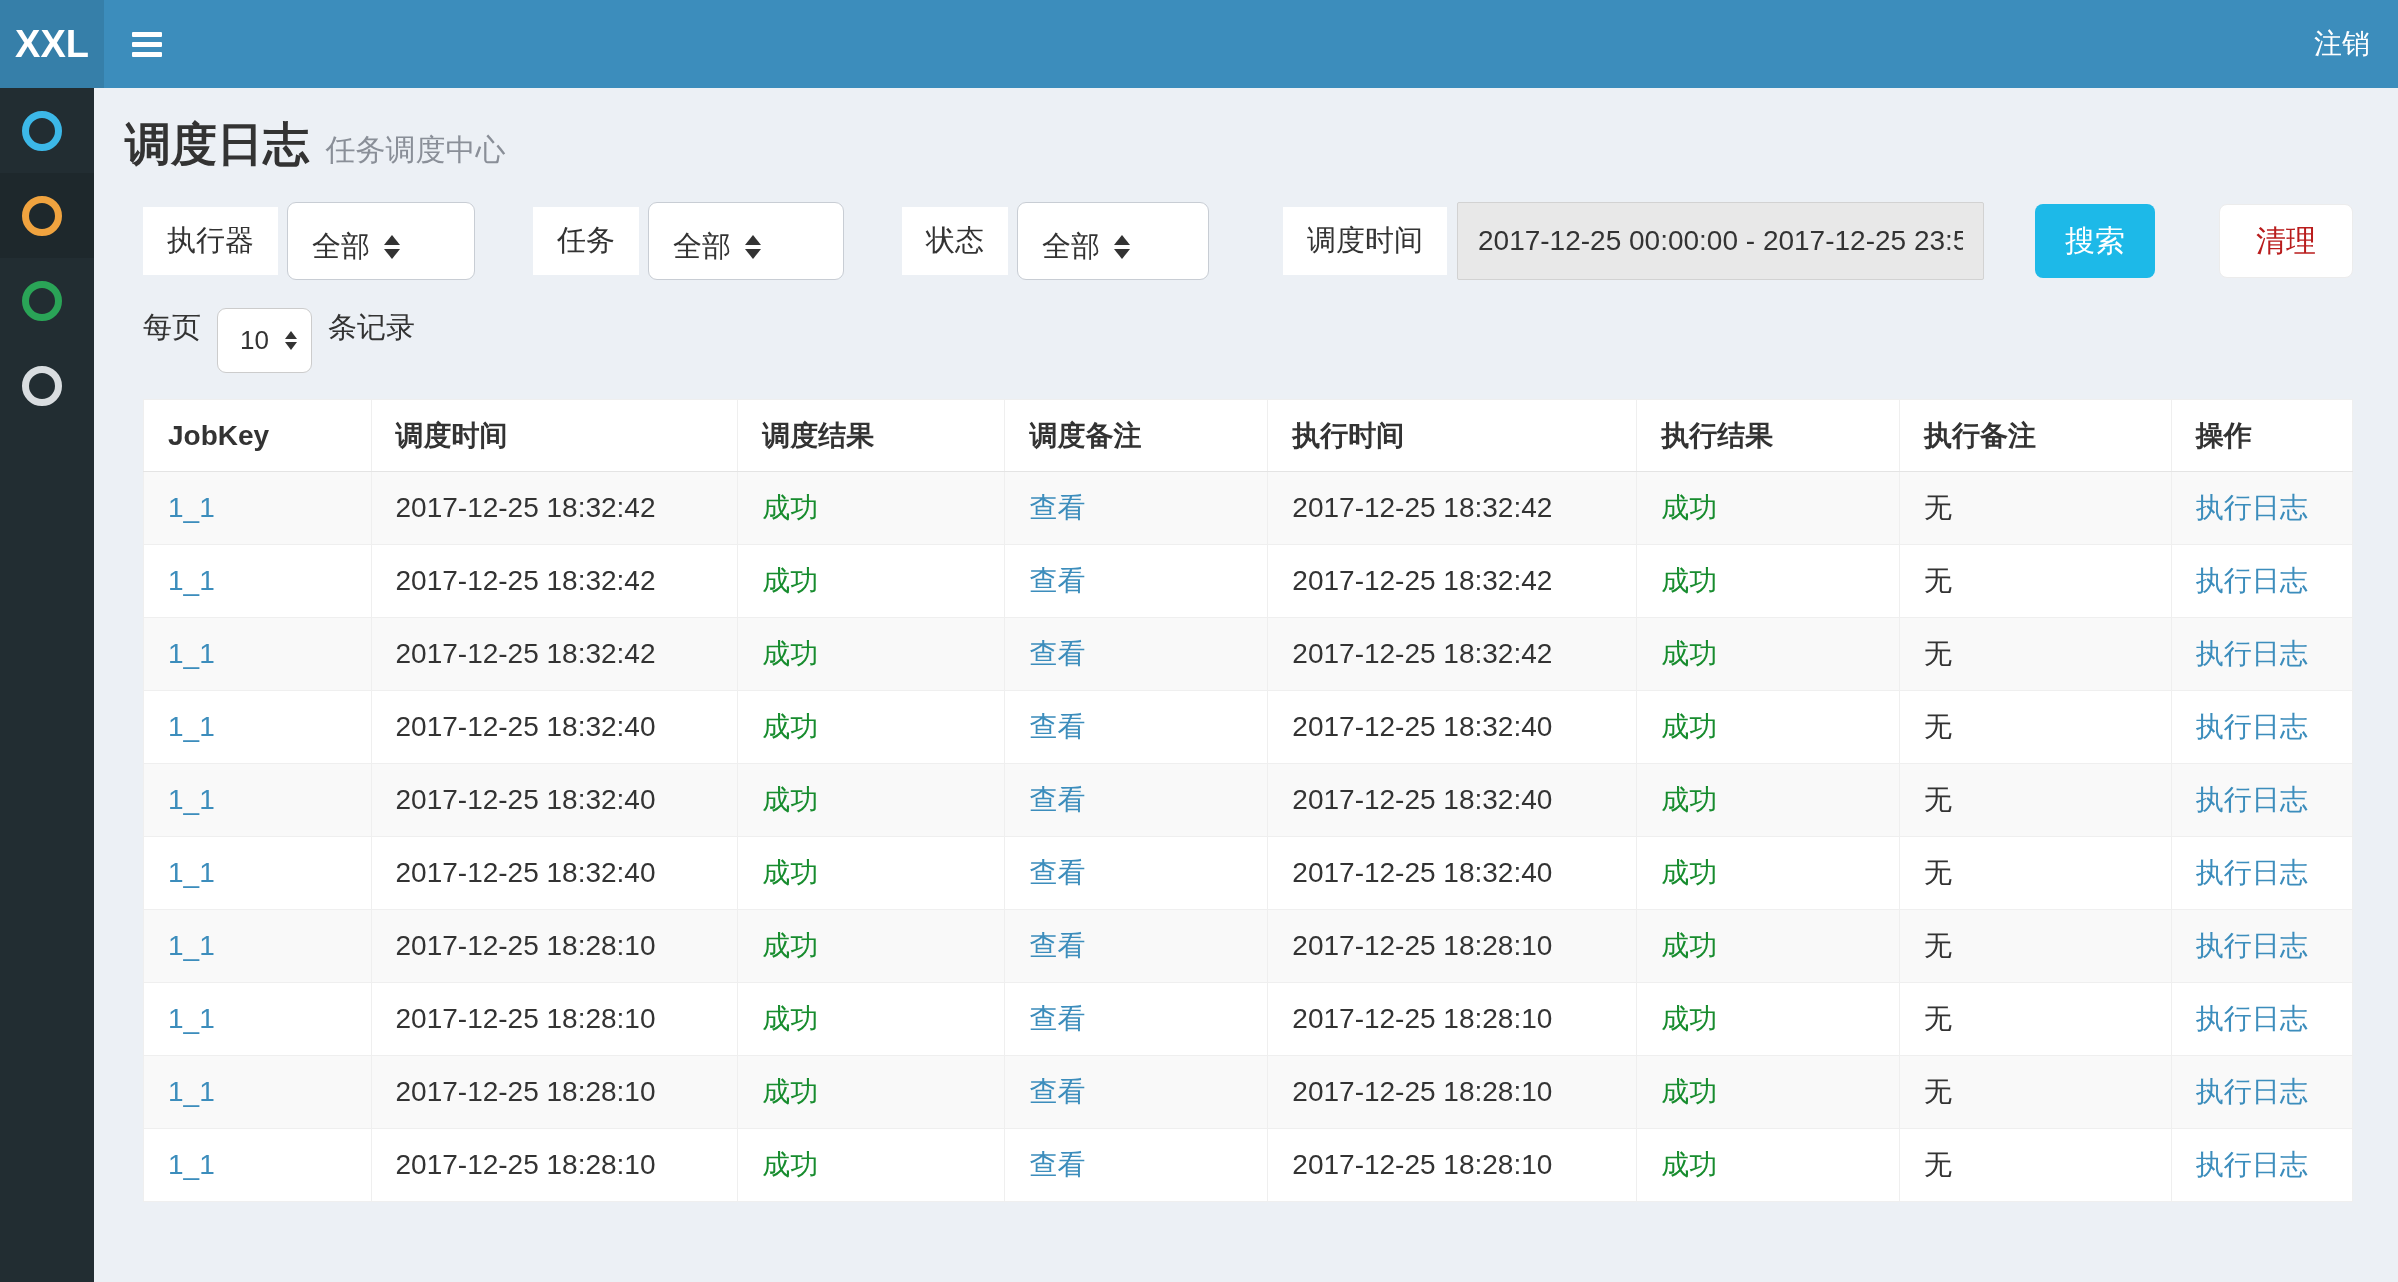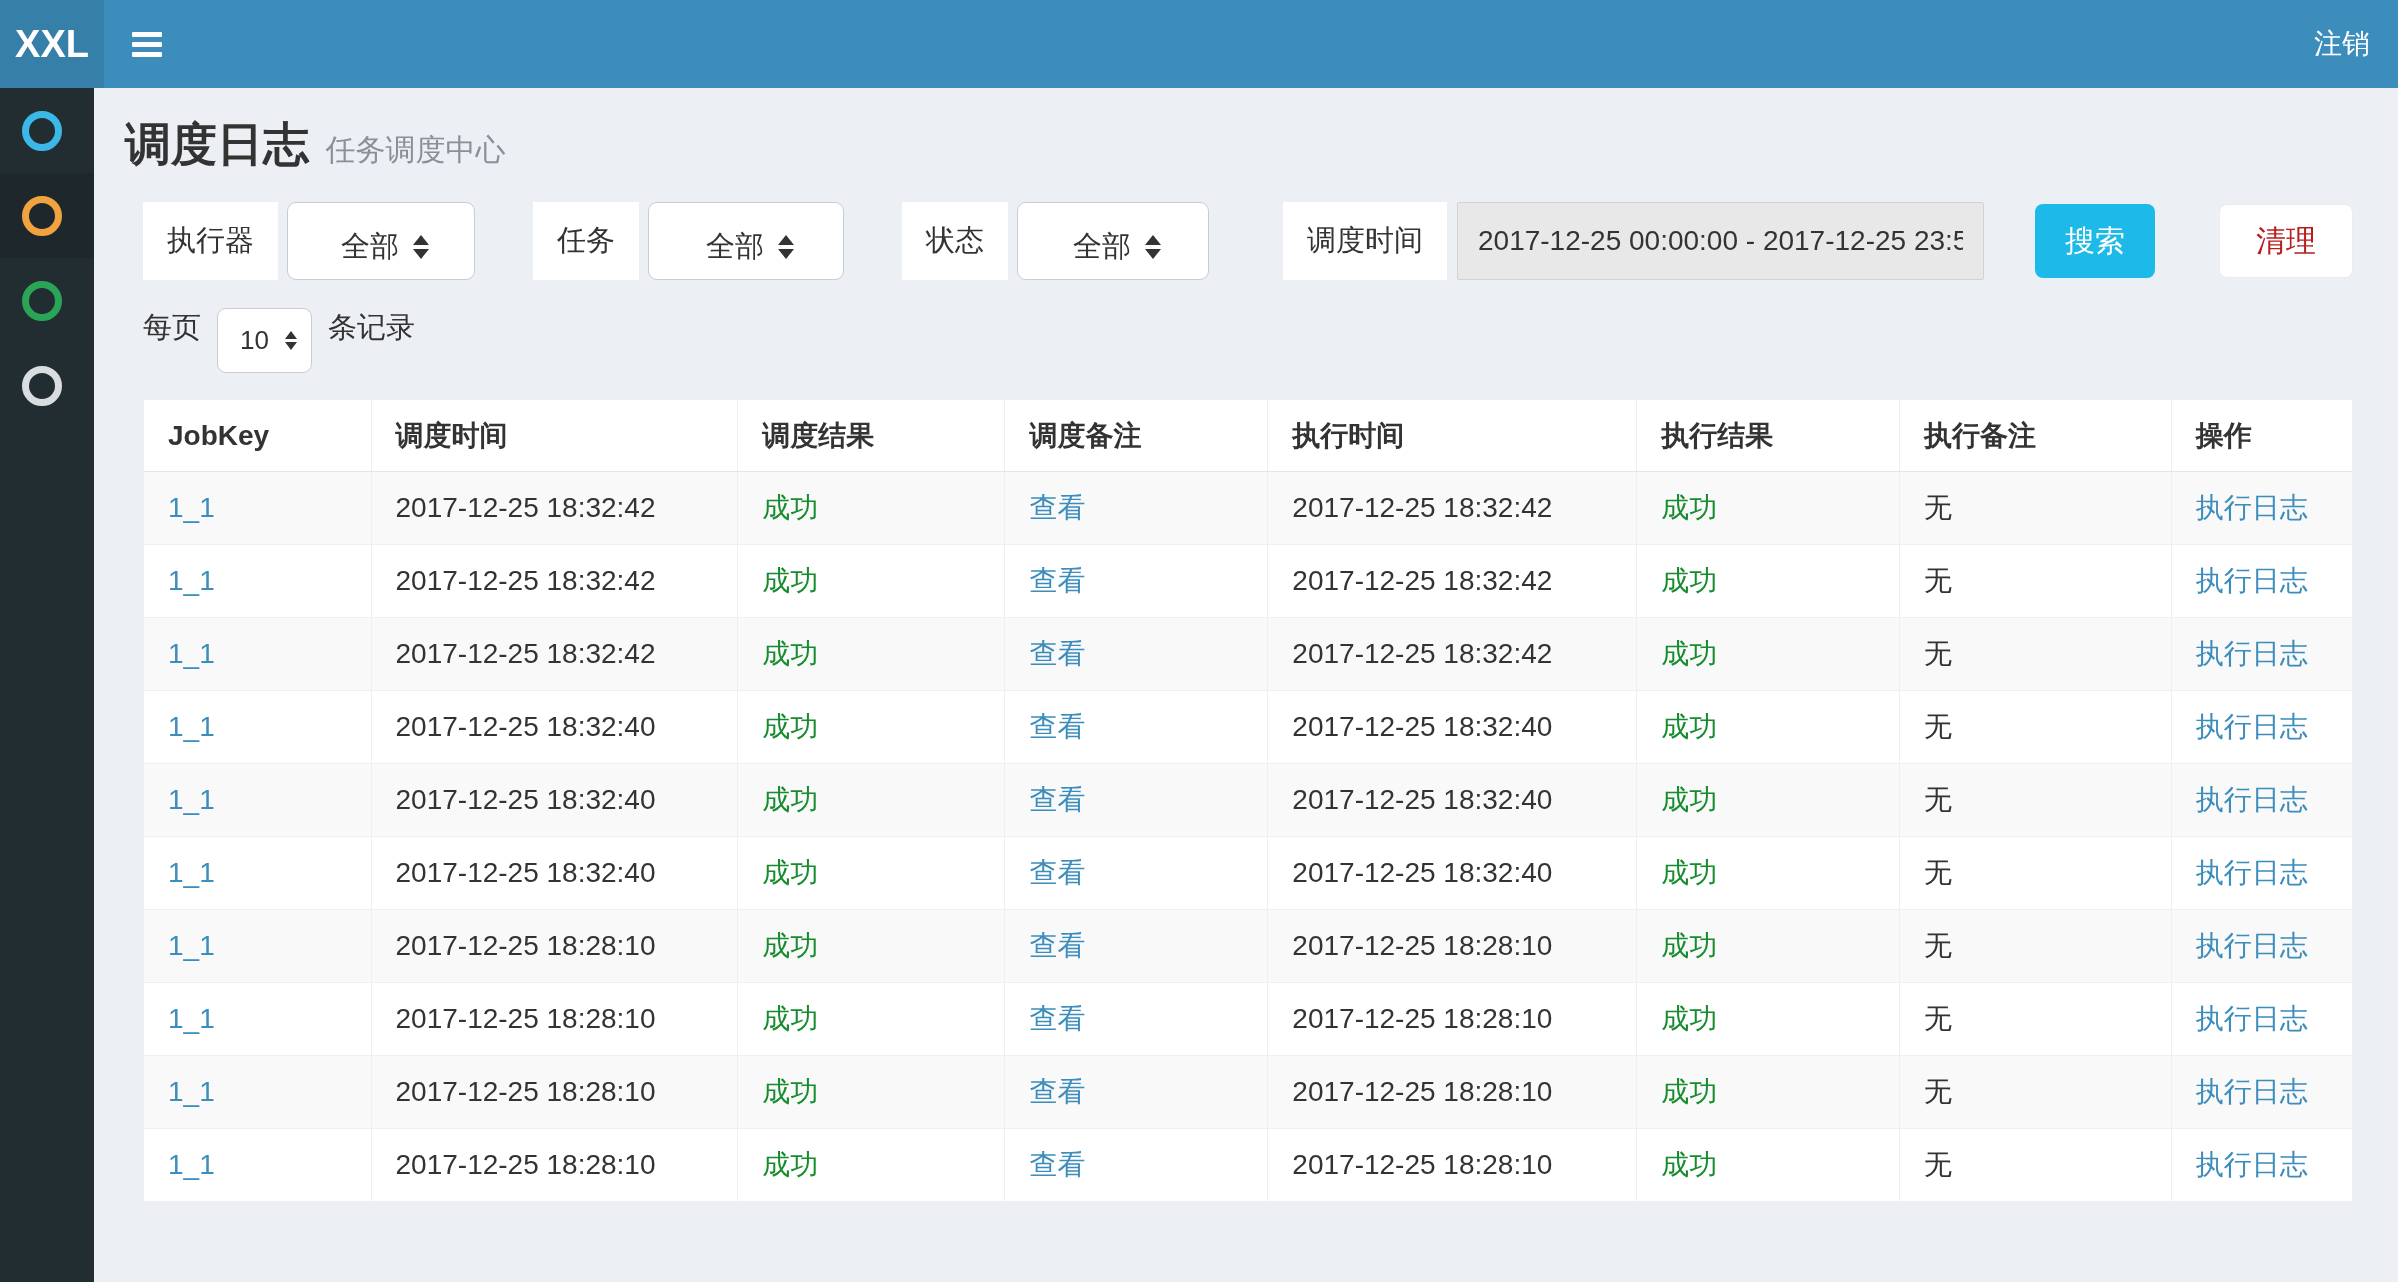--- a/index.html
+++ b/index.html
@@ -41,26 +41,26 @@
   .page-header { margin: 8px 0 26px 0; }
   .page-title { font-size: 46px; font-weight: bold; color: #333; }
   .page-subtitle { font-size: 30px; color: #8a8f98; margin-left: 12px; font-weight: normal; }
 
   
   .toolbar { display: flex; align-items: center; margin-left: 18px; }
   .filter-group { display: flex; align-items: center; }
   .mr-md { margin-right: 58px; }
   .mr-lg { margin-right: 74px; }
   .addon-label {
-    background: #fff; height: 78px; display: flex; align-items: center;
+    background: #fff; height: 68px; display: flex; align-items: center;
     padding: 0 24px; font-size: 29px; white-space: nowrap;
   }
   .select-box {
     background: #fff; border: 1px solid #c8cdd4; border-radius: 9px;
-    height: 78px; display: flex; align-items: center; justify-content: center;
+    height: 78px; display: flex; align-items: center; justify-content: flex-start;
     padding: 12px 16px 0 24px; margin-left: 9px; font-size: 29px; cursor: pointer;
   }
   .w-exec { width: 188px; } .w-job { width: 196px; } .w-status { width: 192px; }
   .select-arrows { display: flex; flex-direction: column; align-items: center; margin-left: 14px; }
   .tri-up   { width: 0; height: 0; border-left: 8px solid transparent; border-right: 8px solid transparent; border-bottom: 10px solid #333; margin-bottom: 4px; }
   .tri-down { width: 0; height: 0; border-left: 8px solid transparent; border-right: 8px solid transparent; border-top: 10px solid #333; }
   .select-arrows.small .tri-up   { border-left-width: 6px; border-right-width: 6px; border-bottom-width: 8px; margin-bottom: 3px; }
   .select-arrows.small .tri-down { border-left-width: 6px; border-right-width: 6px; border-top-width: 8px; }
   .time-input {
     background: var(--readonly-input-bg, #e8e8e8); border: 1px solid #d2d2d2;

